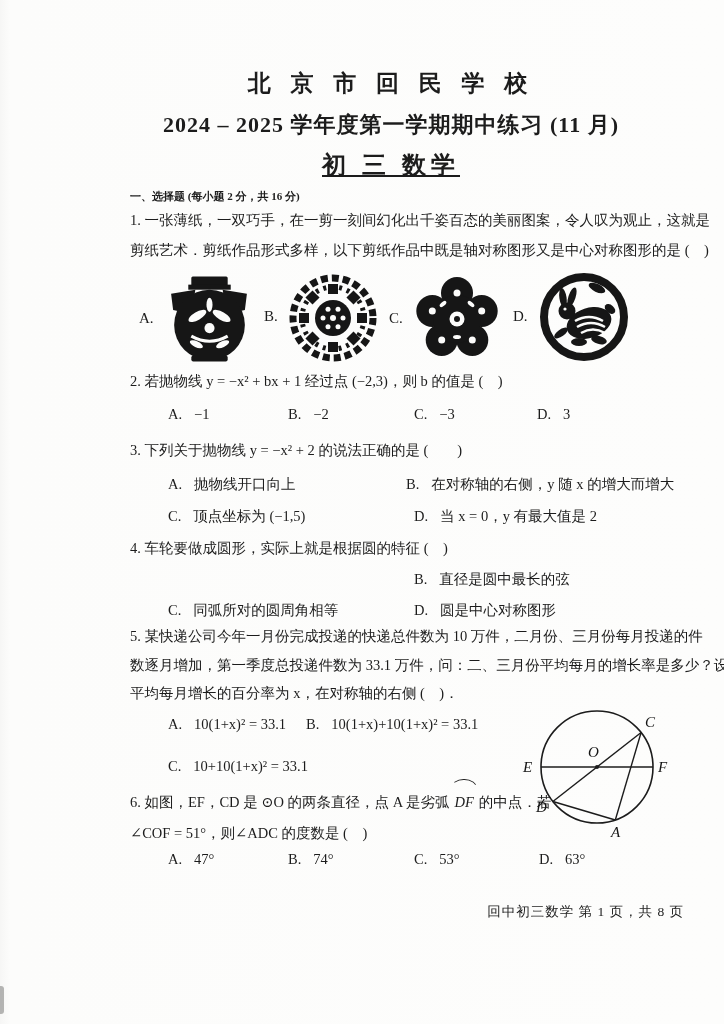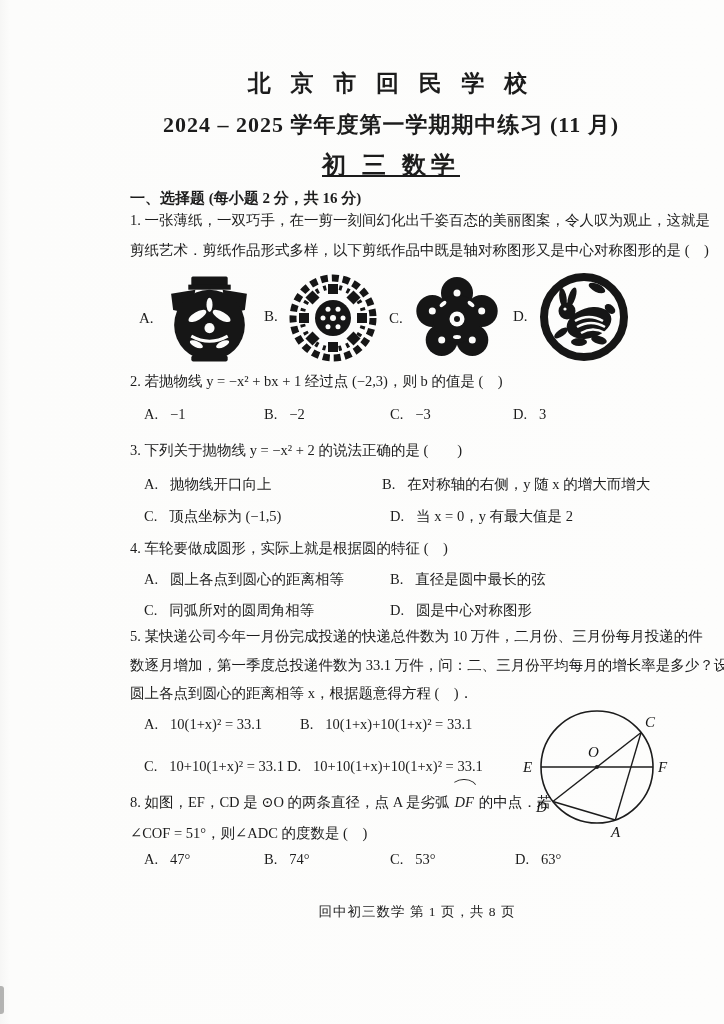--- a/index.html
+++ b/index.html
@@ -6,36 +6,36 @@
   .sheet{
     position:relative;width:724px;height:1024px;overflow:hidden;
     background:linear-gradient(90deg,#f6f6f5 0px,#fcfcfb 10px,#fdfdfc 100%);
     font-family:"Liberation Serif","DejaVu Serif",serif;
     color:#1c1c1c;
   }
   .hdr{position:absolute;left:128px;right:70px;text-align:center;font-weight:700;white-space:nowrap;}
   .t1{top:68px;font-size:23px;letter-spacing:7px;}
   .t2{top:110px;font-size:22px;letter-spacing:1px;}
   .t3{top:149px;font-size:24px;letter-spacing:5px;text-decoration:underline;}
-  .section{position:absolute;left:130px;top:189px;font-size:15px;font-weight:700;white-space:nowrap;}
+  .section{position:absolute;left:130px;top:189px;font-size:11px;font-weight:700;white-space:nowrap;}
   .qline{position:absolute;left:130px;font-size:14.5px;white-space:nowrap;}
   .optrow{position:absolute;left:130px;height:22px;width:560px;font-size:14.5px;}
-  .opt{position:absolute;white-space:nowrap;}
+  .opt{position:absolute;white-space:nowrap;margin-left:24px;}
   .opt .lbl{margin-right:12px;}
   .pc-label{position:absolute;font-size:15px;}
   .pc-img{position:absolute;}
   .arc{font-style:italic;position:relative;padding:12px 2px;margin:0 3px;}
   .arc::before{
     content:"";position:absolute;left:-1px;right:-1px;top:-3px;height:7px;
     border:1.4px solid transparent;border-top-color:#1c1c1c;
     border-radius:50% 50% 0 0 / 100% 100% 0 0;
   }
   .fig6{position:absolute;left:505px;top:693px;}
   .fig6 text{font-family:"Liberation Serif","DejaVu Serif",serif;font-style:italic;font-size:15px;fill:#141414;}
-  .footer{position:absolute;left:150px;right:40px;top:903px;text-align:center;font-size:13.5px;letter-spacing:1px;white-space:nowrap;}
+  .footer{position:absolute;left:150px;right:40px;top:903px;text-align:right;font-size:13.5px;letter-spacing:1px;white-space:nowrap;}
   .smudge{position:absolute;left:0;top:986px;width:4px;height:28px;background:#8f8f8d;border-radius:0 3px 3px 0;opacity:.65;}
 </style>
 </head>
 <body>
 
 <div class="sheet">
 
   <div class="hdr t1">北 京 市 回 民 学 校</div>
   <div class="hdr t2">2024 – 2025 学年度第一学期期中练习 (11 月)</div>
   <div class="hdr t3">初 三 数学</div>
@@ -158,45 +158,43 @@
     </div>
     <div class="optrow" style="top:507px">
       <span class="opt" style="left:14px"><span class="lbl">C.</span><span>顶点坐标为 (−1,5)</span></span>
       <span class="opt" style="left:260px"><span class="lbl">D.</span><span>当 x = 0，y 有最大值是 2</span></span>
     </div>
   </div>
 
   <div>
     <div class="qline" style="top:539px">4. 车轮要做成圆形，实际上就是根据圆的特征 (　)</div>
     <div class="optrow" style="top:570px">
-      <span class="opt" style="left:14px"><span class="lbl">A.</span><span>圆上各点到圆心的距离相等</span></span>
       <span class="opt" style="left:260px"><span class="lbl">B.</span><span>直径是圆中最长的弦</span></span>
     </div>
     <div class="optrow" style="top:601px">
       <span class="opt" style="left:14px"><span class="lbl">C.</span><span>同弧所对的圆周角相等</span></span>
       <span class="opt" style="left:260px"><span class="lbl">D.</span><span>圆是中心对称图形</span></span>
     </div>
   </div>
 
   <div>
     <div class="qline" style="top:627px">5. 某快递公司今年一月份完成投递的快递总件数为 10 万件，二月份、三月份每月投递的件</div>
     <div class="qline" style="top:656px">数逐月增加，第一季度总投递件数为 33.1 万件，问：二、三月份平均每月的增长率是多少？设</div>
-    <div class="qline" style="top:684px">圆上各点到圆心的距离相等 x，根据题意得方程 (　)．</div>
+    <div class="qline" style="top:684px">平均每月增长的百分率为 x，在对称轴的右侧 (　)．</div>
     <div class="optrow" style="top:716px">
       <span class="opt" style="left:14px"><span class="lbl">A.</span><span>10(1+x)² = 33.1</span></span>
-      <span class="opt" style="left:170px"><span class="lbl">B.</span><span>10(1+x)+10(1+x)² = 33.1</span></span>
+      <span class="opt" style="left:152px"><span class="lbl">B.</span><span>10(1+x)+10(1+x)² = 33.1</span></span>
     </div>
     <div class="optrow" style="top:758px">
       <span class="opt" style="left:14px"><span class="lbl">C.</span><span>10+10(1+x)² = 33.1</span></span>
-      <span class="opt" style="left:157px"><span class="lbl">D.</span><span>10+10(1+x)+10(1+x)² = 33.1</span></span>
-    </div>
-  </div>
-
-  <div>
-    <div class="qline" style="top:793px;width:390px"><span>8. 如图，EF，CD 是 ⊙O 的两条直径，点 A 是劣弧</span><span class="arc">DF</span><span>的中点．若</span></div>
+    </div>
+  </div>
+
+  <div>
+    <div class="qline" style="top:793px;width:390px"><span>6. 如图，EF，CD 是 ⊙O 的两条直径，点 A 是劣弧</span><span class="arc">DF</span><span>的中点．若</span></div>
     <div class="qline" style="top:824px">∠COF = 51°，则∠ADC 的度数是 (　)</div>
     <div class="optrow" style="top:851px">
       <span class="opt" style="left:14px"><span class="lbl">A.</span><span>47°</span></span>
       <span class="opt" style="left:134px"><span class="lbl">B.</span><span>74°</span></span>
       <span class="opt" style="left:260px"><span class="lbl">C.</span><span>53°</span></span>
       <span class="opt" style="left:385px"><span class="lbl">D.</span><span>63°</span></span>
     </div>
 
     <svg class="fig6" width="185" height="152" viewBox="0 0 185 152">
       <g stroke="#1c1c1c" stroke-width="1.6" fill="none">

